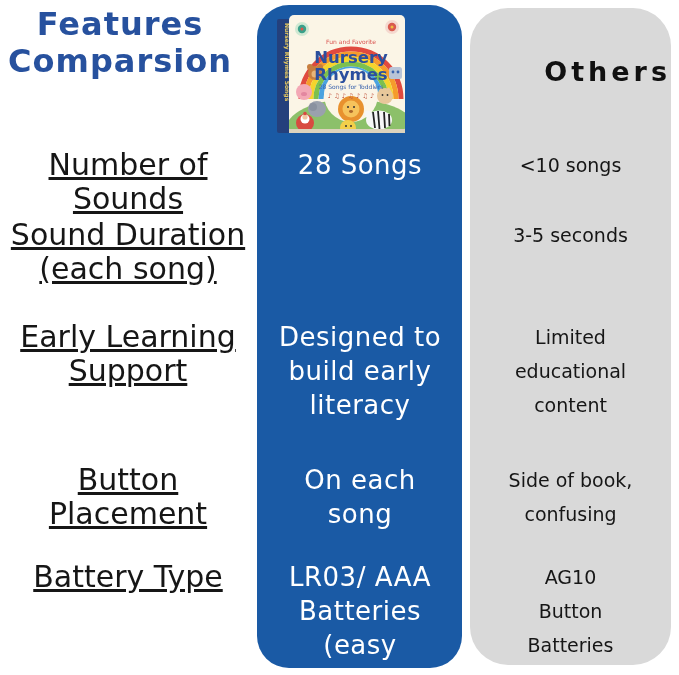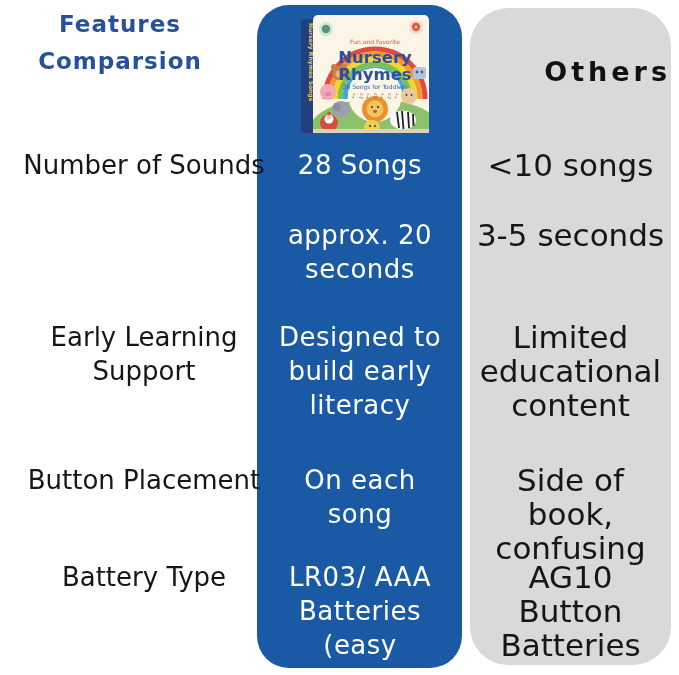--- a/index.html
+++ b/index.html
@@ -4,48 +4,48 @@
 <style>
   * { margin:0; padding:0; box-sizing:border-box; }
   body { font-family:"DejaVu Sans", sans-serif; background:#ffffff; }
   .stage {
     position:relative; width:679px; height:675px; background:#ffffff;
     overflow:hidden;
   }
   
   .page-title {
     position:absolute; left:0; top:6; width:240px; text-align:center;
-    color:#27519e; font-weight:bold; font-size:23px; line-height:37px;
+    color:#27519e; font-weight:bold; font-size:32px; line-height:37px;
     letter-spacing:1px; top:6px;
   }
   
   .pill-product {
     position:absolute; left:257px; top:5px; width:205px; height:663px;
     background:#1a5aa5; border-radius:32px;
   }
   .pill-others {
     position:absolute; left:470px; top:8px; width:201px; height:657px;
     background:#d9d9d9; border-radius:38px;
   }
   .others-header {
     position:absolute; left:470px; top:52px; width:201px; text-align:right;
     color:#111111; font-weight:bold; font-size:27px; line-height:40px;
     letter-spacing:4px;
   }
   
-  .book-wrap { position:absolute; left:301px; top:15px; width:128px; height:118px; }
+  .book-wrap { position:absolute; left:277px; top:15px; width:128px; height:118px; }
   
   .cell {
     position:absolute; text-align:center; white-space:pre-line;
     line-height:34px;
   }
-  .col-label  { left:18px;   width:252px; color:#161616; font-size:26px; }
+  .col-label  { left:2px;   width:252px; color:#161616; font-size:30px;text-decoration:underline; }
   .col-product{ left:262px; width:196px; color:#ffffff; font-size:26px;
                 font-weight:normal; letter-spacing:0.5px; }
-  .col-others { left:470px; width:201px; color:#161616; font-size:31px; }
+  .col-others { left:470px; width:201px; color:#161616; font-size:19px; }
   .r1 { top:148px; }
   .r2 { top:218px; }
   .r3 { top:320px; }
   .r4 { top:463px; }
   .r5 { top:560px; }
   svg text { font-family:"DejaVu Sans", sans-serif; }
 </style>
 </head>
 <body>
 
@@ -152,22 +152,22 @@
       </g>
 
       <rect x="12" y="114" width="116" height="4" fill="#ddd3bd"></rect>
     </svg>
   </div>
 
   <div class="cell col-label r1">Number of Sounds</div>
   <div class="cell col-product r1">28 Songs</div>
   <div class="cell col-others r1">&lt;10 songs</div>
 
-  <div class="cell col-product r2">approx. 20
-seconds</div>
+  <div class="cell col-label r2">Sound Duration
+(each song)</div>
   <div class="cell col-others r2">3-5 seconds</div>
 
   <div class="cell col-label r3">Early Learning
 Support</div>
   <div class="cell col-product r3">Designed to
 build early
 literacy</div>
   <div class="cell col-others r3">Limited
 educational
 content</div>

